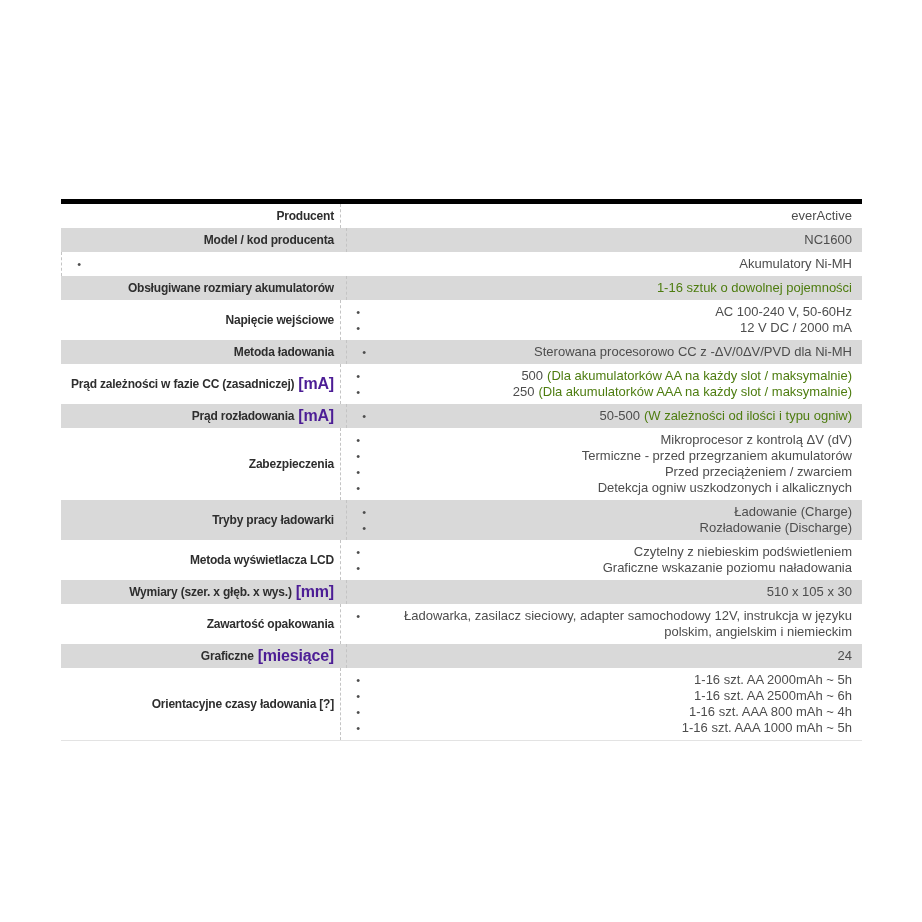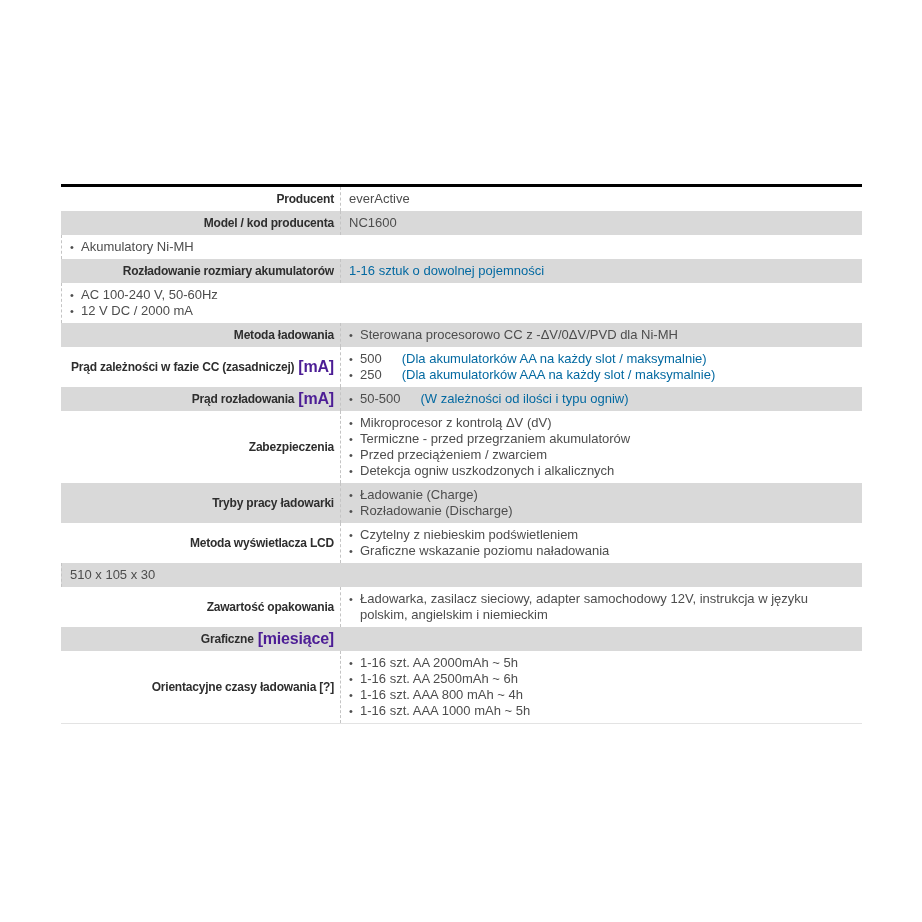--- a/index.html
+++ b/index.html
@@ -6,30 +6,30 @@
   html, body {
     width: 922px; height: 922px;
     background: #ffffff;
     font-family: "Liberation Sans", sans-serif;
     position: relative;
     overflow: hidden;
   }
   .spec-table {
     position: absolute;
     left: 61px;
-    top: 184px;
+    top: 199px;
     width: 801px;
-    border-top: 3px solid #000000;
+    border-top: 5px solid #000000;
     border-bottom: 1px solid #e3e3e3;
   }
   .row {
     display: flex;
     align-items: center;
   }
-  .row.shaded { background: #d9d9d9; }
+  .row.shaded { background: #d9d9d9; gap: 6px; }
   .label-cell {
     flex: 0 0 279px;
     width: 279px;
     display: flex;
     justify-content: flex-end;
     align-items: center;
     padding: 4px 6px 4px 0;
     line-height: 16px;
   }
   .label-text {
@@ -57,30 +57,31 @@
     flex-direction: column;
     justify-content: center;
     font-size: 13px;
     color: #4d4d4d;
     line-height: 16px;
   }
   .value-line {
     display: flex;
     align-items: baseline;
     min-height: 16px;
+    text-align: right;
   }
   .bullet {
     flex: 0 0 11px;
     width: 11px;
     font-size: 11px;
     color: #4d4d4d;
   }
   .line-text { flex: 1 1 auto; }
-  .seg + .seg { margin-left: 20px; }
-  .seg.muted { color: #0369a1; }
+  .seg + .seg { margin-left: 4px; }
+  .seg.muted { color: #4d7c0f; }
 </style>
 </head>
 <body>
 
 <main>
   <section class="spec-table" id="spec-table">
       <div class="row">
         <div class="label-cell">
           <span class="label-text">Producent</span>
         </div>
@@ -103,29 +104,32 @@
       <div class="row">
         <div class="value-cell">
           <div class="value-line">
             <span class="bullet">•</span>
             <span class="line-text"><span class="seg">Akumulatory Ni-MH</span></span>
           </div>
         </div>
       </div>
       <div class="row shaded">
         <div class="label-cell">
-          <span class="label-text">Rozładowanie rozmiary akumulatorów</span>
+          <span class="label-text">Obsługiwane rozmiary akumulatorów</span>
         </div>
         <div class="value-cell">
           <div class="value-line">
             <span class="line-text"><span class="seg muted">1-16 sztuk o dowolnej pojemności</span></span>
           </div>
         </div>
       </div>
       <div class="row">
+        <div class="label-cell">
+          <span class="label-text">Napięcie wejściowe</span>
+        </div>
         <div class="value-cell">
           <div class="value-line">
             <span class="bullet">•</span>
             <span class="line-text"><span class="seg">AC 100-240 V, 50-60Hz</span></span>
           </div>
           <div class="value-line">
             <span class="bullet">•</span>
             <span class="line-text"><span class="seg">12 V DC / 2000 mA</span></span>
           </div>
         </div>
@@ -216,20 +220,24 @@
             <span class="bullet">•</span>
             <span class="line-text"><span class="seg">Czytelny z niebieskim podświetleniem</span></span>
           </div>
           <div class="value-line">
             <span class="bullet">•</span>
             <span class="line-text"><span class="seg">Graficzne wskazanie poziomu naładowania</span></span>
           </div>
         </div>
       </div>
       <div class="row shaded">
+        <div class="label-cell">
+          <span class="label-text">Wymiary (szer. x głęb. x wys.)</span>
+          <span class="label-muted">[mm]</span>
+        </div>
         <div class="value-cell">
           <div class="value-line">
             <span class="line-text"><span class="seg">510 x 105 x 30</span></span>
           </div>
         </div>
       </div>
       <div class="row">
         <div class="label-cell">
           <span class="label-text">Zawartość opakowania</span>
         </div>
@@ -237,20 +245,25 @@
           <div class="value-line">
             <span class="bullet">•</span>
             <span class="line-text"><span class="seg">Ładowarka, zasilacz sieciowy, adapter samochodowy 12V, instrukcja w języku polskim, angielskim i niemieckim</span></span>
           </div>
         </div>
       </div>
       <div class="row shaded">
         <div class="label-cell">
           <span class="label-text">Graficzne</span>
           <span class="label-muted">[miesiące]</span>
+        </div>
+        <div class="value-cell">
+          <div class="value-line">
+            <span class="line-text"><span class="seg">24</span></span>
+          </div>
         </div>
       </div>
       <div class="row">
         <div class="label-cell">
           <span class="label-text">Orientacyjne czasy ładowania [?]</span>
         </div>
         <div class="value-cell">
           <div class="value-line">
             <span class="bullet">•</span>
             <span class="line-text"><span class="seg">1-16 szt. AA 2000mAh ~ 5h</span></span>

